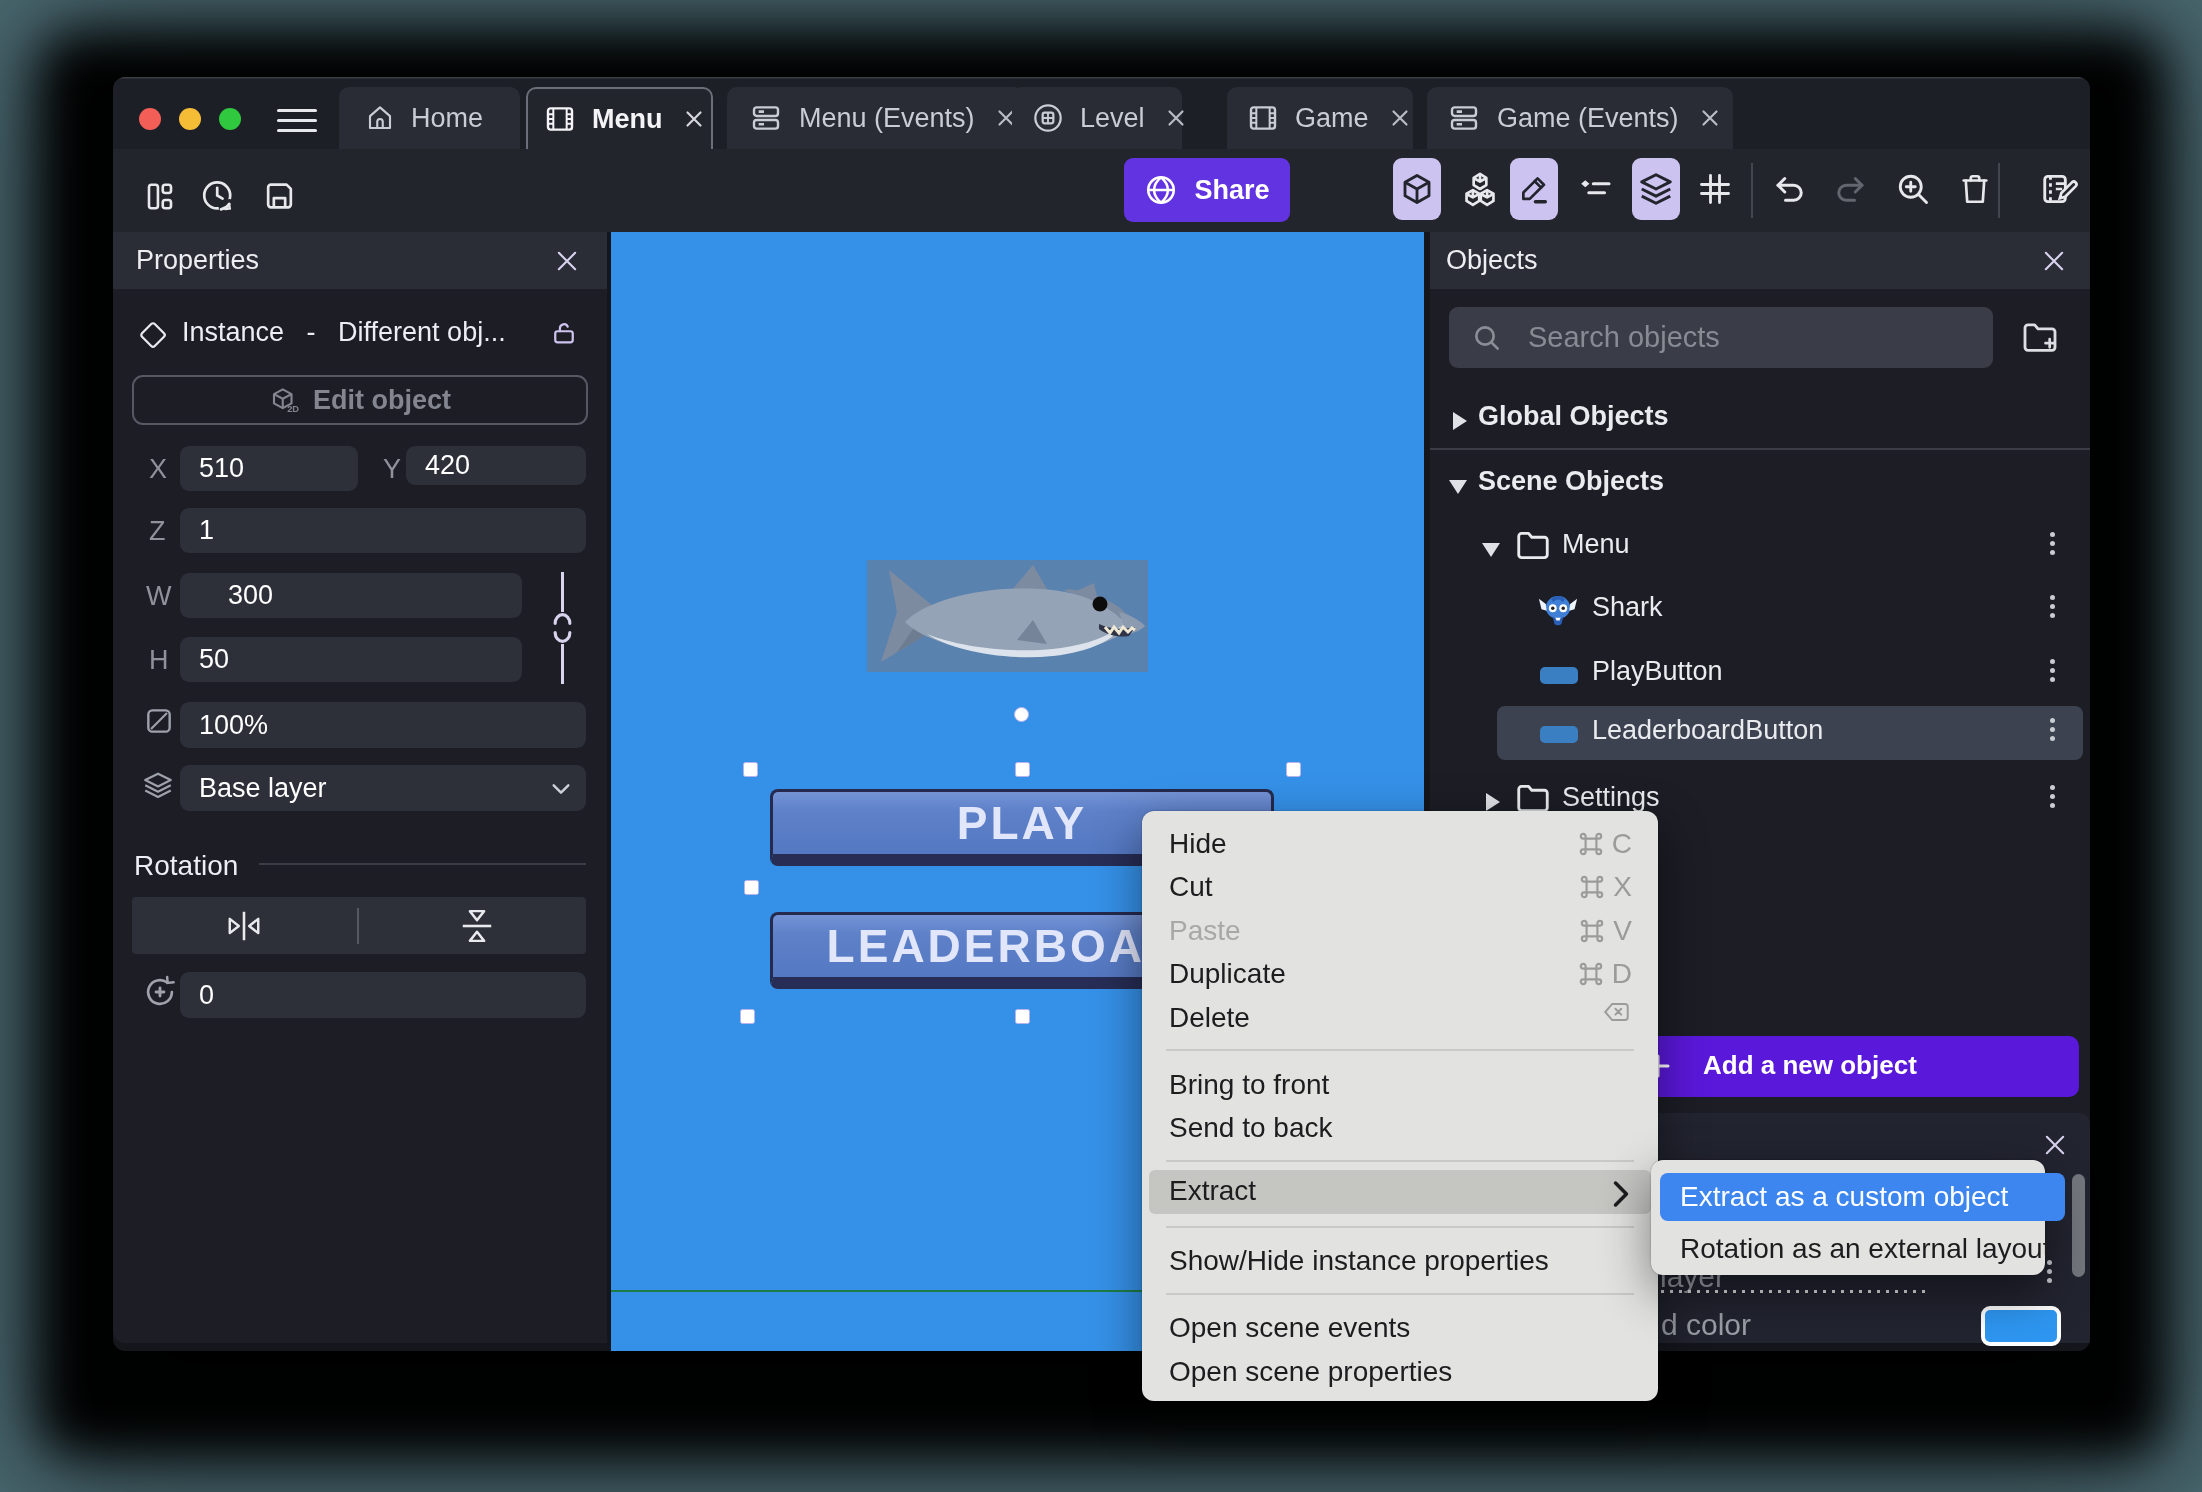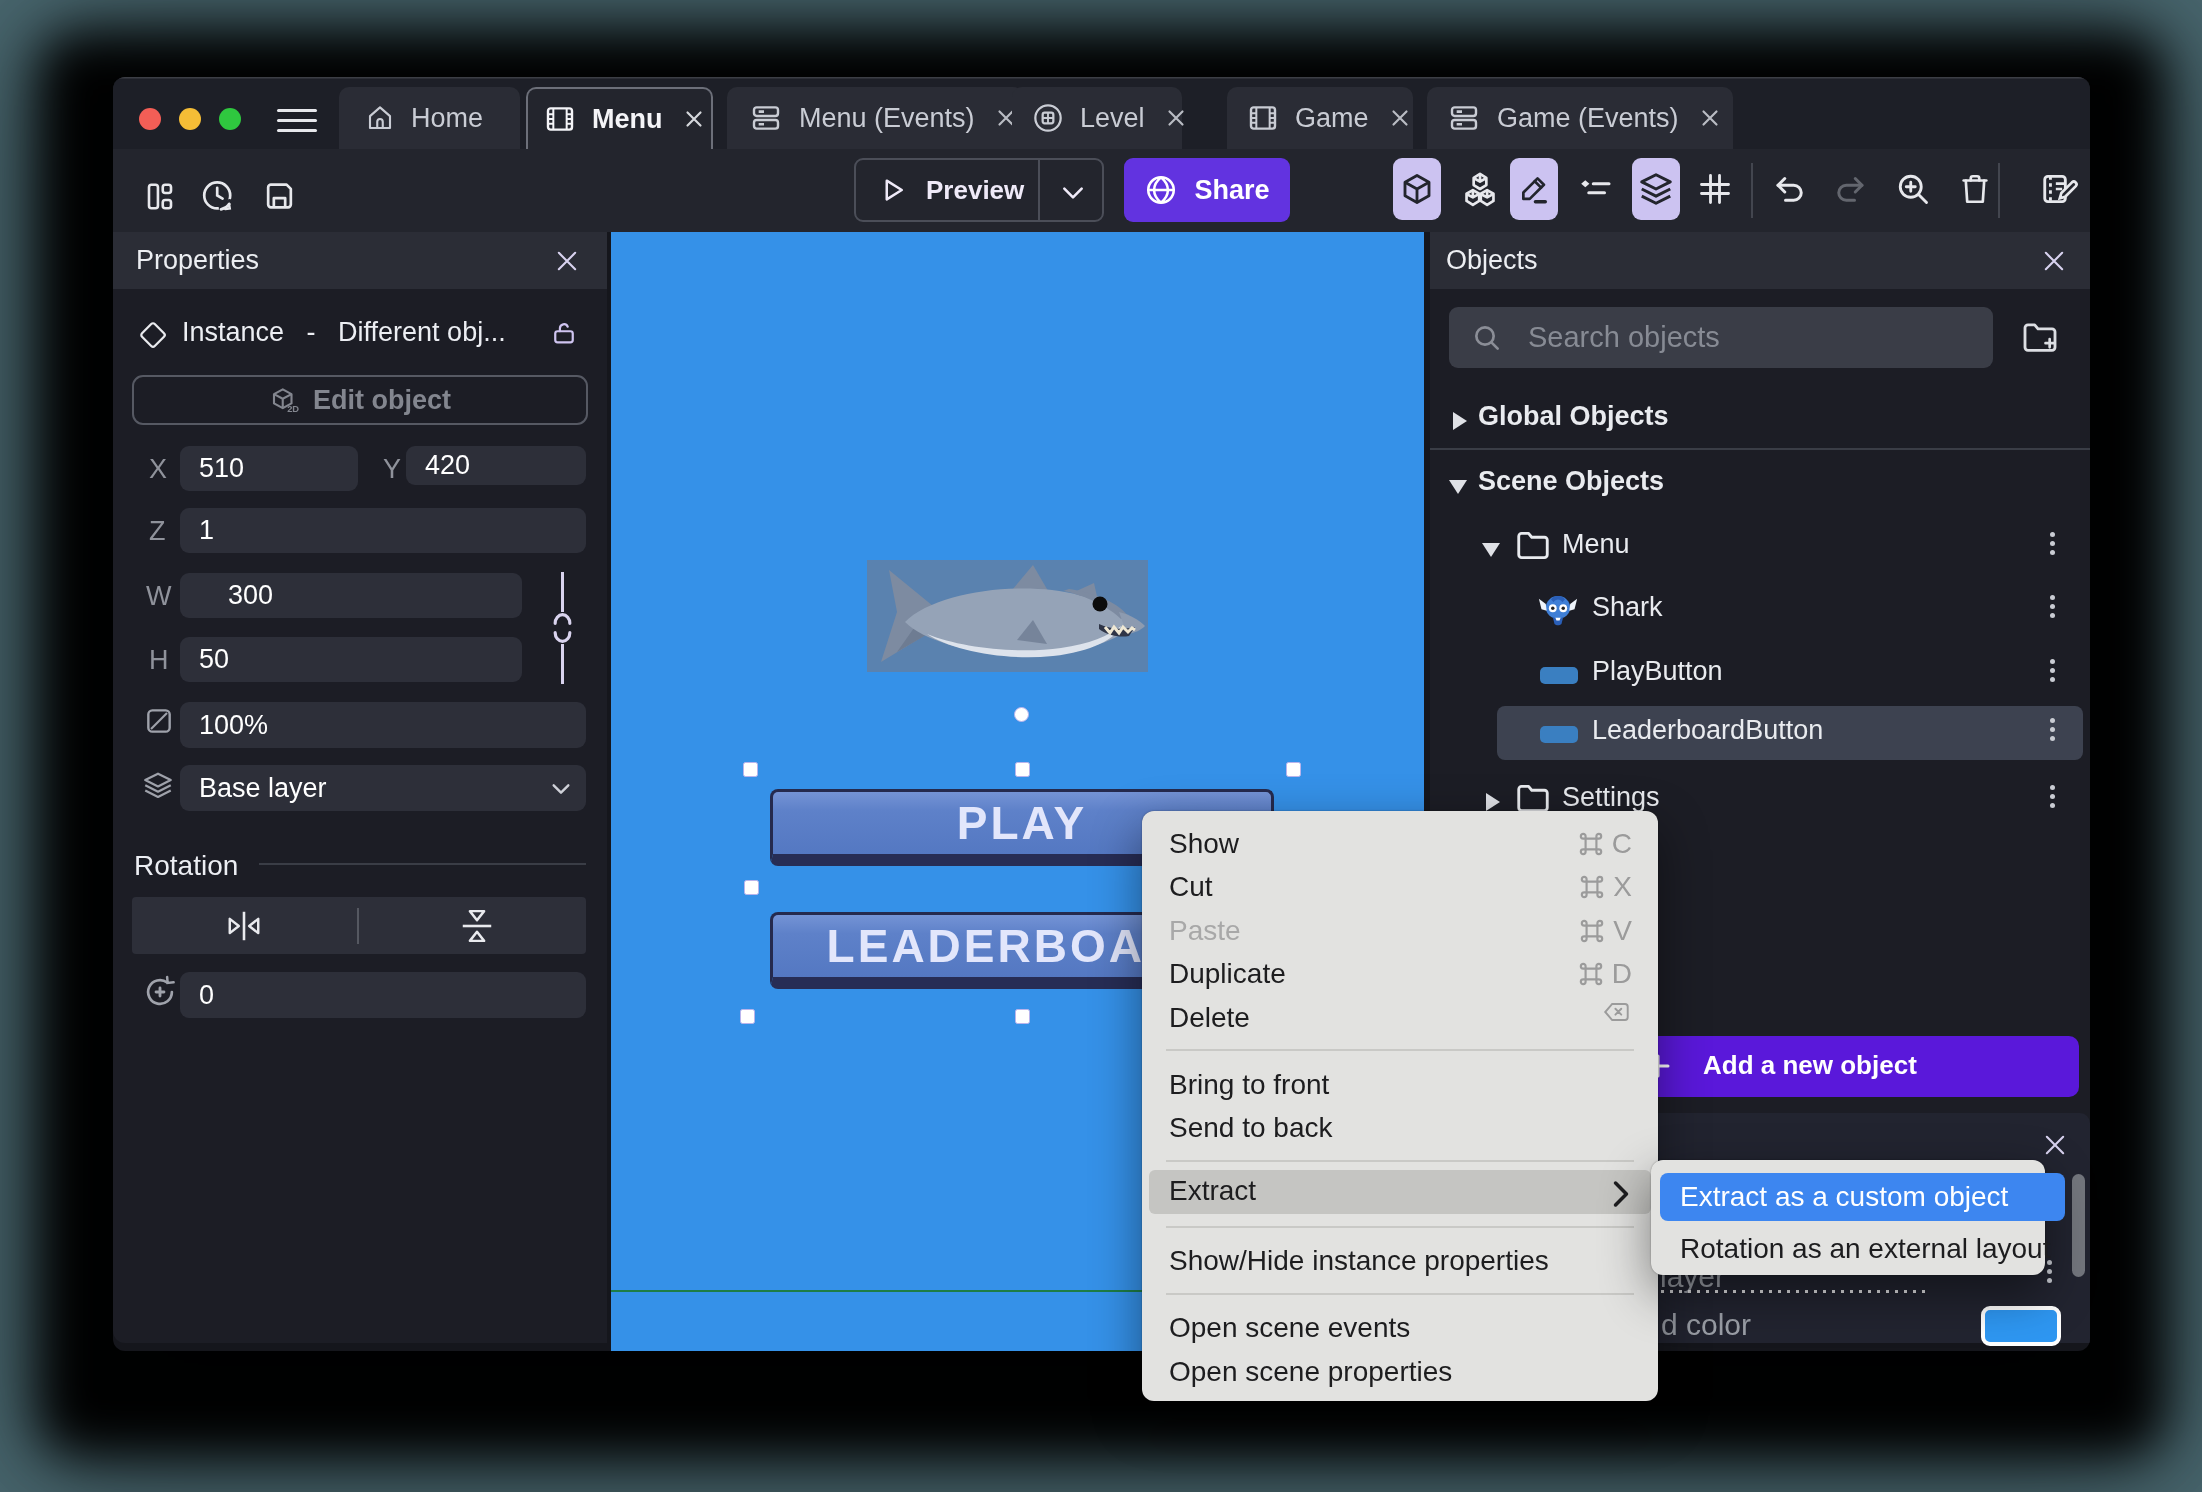--- a/index.html
+++ b/index.html
@@ -141,30 +141,20 @@
           <circle cx="11.5" cy="11" r="8.2"></circle>
           <path d="M11.5 6.2V11l3.4 2"></path>
           <path d="M14.6 18.9c2.2-.7 3.5-1.7 4.8-3.4" stroke="#23252d" stroke-width="4.2"></path>
           <path d="M13.9 19.8c2.3-.6 4-1.7 5.3-3.4"></path>
           <path d="M16.6 19.6l2.8-.4-.5-2.8" stroke-width="1.6"></path>
         </svg>
       <svg class="abs" style="left:149px;top:30px;" width="35" height="34" viewBox="0 0 24 24" fill="none" stroke="#e7e8ec" stroke-width="1.9" stroke-linejoin="round">
           <path d="M4 6a2 2 0 0 1 2-2h11l3 3v11a2 2 0 0 1-2 2H6a2 2 0 0 1-2-2Z"></path>
           <path d="M8 20v-6.5h8V20"></path>
         </svg>
-      <div id="previewbtn">
-        <svg style="margin-left:22px;" width="30" height="30" viewBox="0 0 24 24" fill="none" stroke="#efeaf8" stroke-width="2" stroke-linejoin="round">
-            <path d="M7 4.5 19 12 7 19.5Z"></path>
-          </svg>
-        <span style="margin-left:18px;font-weight:bold;font-size:26px;">Preview</span>
-          <span class="sep"></span>
-        <svg class="abs" style="right:16px;top:22px;" width="26" height="22" viewBox="0 0 24 16" fill="none" stroke="#efeaf8" stroke-width="2.4" stroke-linecap="round" stroke-linejoin="round">
-            <path d="M4 4 12 12 20 4"></path>
-          </svg>
-      </div>
       <div id="sharebtn">
         <svg width="34" height="34" viewBox="0 0 24 24" fill="none" stroke="#fff" stroke-width="1.8">
             <circle cx="12" cy="12" r="9"></circle>
             <path d="M3 12h18M12 3c-6.5 5.5-6.5 12.5 0 18M12 3c6.5 5.5 6.5 12.5 0 18"></path>
           </svg>
         <span style="font-weight:bold;font-size:27px;margin-left:16px;">Share</span>
       </div>
 
       <div class="tbtn hl" style="left:1280px;top:9px;width:48px;height:62px;">
         <svg width="36" height="36" viewBox="0 0 24 24" fill="none" stroke="#23252d" stroke-width="1.9" stroke-linejoin="round">
@@ -423,21 +413,21 @@
       <div class="kebab" style="left:617px;top:1028px;"></div>
       <div class="row" style="left:230px;top:1028px;color:#9ca0a8;font-size:30px;">layer</div>
       <div class="abs" style="left:60px;top:1058px;width:437px;height:3px;background:repeating-linear-gradient(90deg,#fff 0 3px,transparent 3px 9px);opacity:.85;"></div>
       <div class="row" style="left:231px;top:1076px;color:#9ca0a8;font-size:30px;">d color</div>
       <div class="abs" style="left:551px;top:1074px;width:80px;height:40px;background:#2e97f2;border:4px solid #fff;border-radius:9px;"></div>
       <div class="abs" style="left:642px;top:942px;width:13px;height:103px;background:#73767d;border-radius:7px;"></div>
     </div>
   </div>
 
   <div class="menu" id="ctx" style="left:1142px;top:811px;width:516px;height:590px;">
-    <div class="mi" style="top:14px;">Show</div>
+    <div class="mi" style="top:14px;">Hide</div>
       <div class="mshort" style="top:14px;">
         <svg width="26" height="26" viewBox="0 0 24 24" fill="none" stroke="#9b9b9b" stroke-width="2">
           <path d="M7 7h10v10H7zM7 7H4.8A2.2 2.2 0 1 1 7 4.8ZM17 7h2.2A2.2 2.2 0 1 0 17 4.8ZM7 17H4.8A2.2 2.2 0 1 0 7 19.2ZM17 17h2.2a2.2 2.2 0 1 1-2.2 2.2Z"></path>
         </svg>
         <span>C</span>
       </div>
     <div class="mi" style="top:57px;">Cut</div>
       <div class="mshort" style="top:57px;">
         <svg width="26" height="26" viewBox="0 0 24 24" fill="none" stroke="#9b9b9b" stroke-width="2">
           <path d="M7 7h10v10H7zM7 7H4.8A2.2 2.2 0 1 1 7 4.8ZM17 7h2.2A2.2 2.2 0 1 0 17 4.8ZM7 17H4.8A2.2 2.2 0 1 0 7 19.2ZM17 17h2.2a2.2 2.2 0 1 1-2.2 2.2Z"></path>

